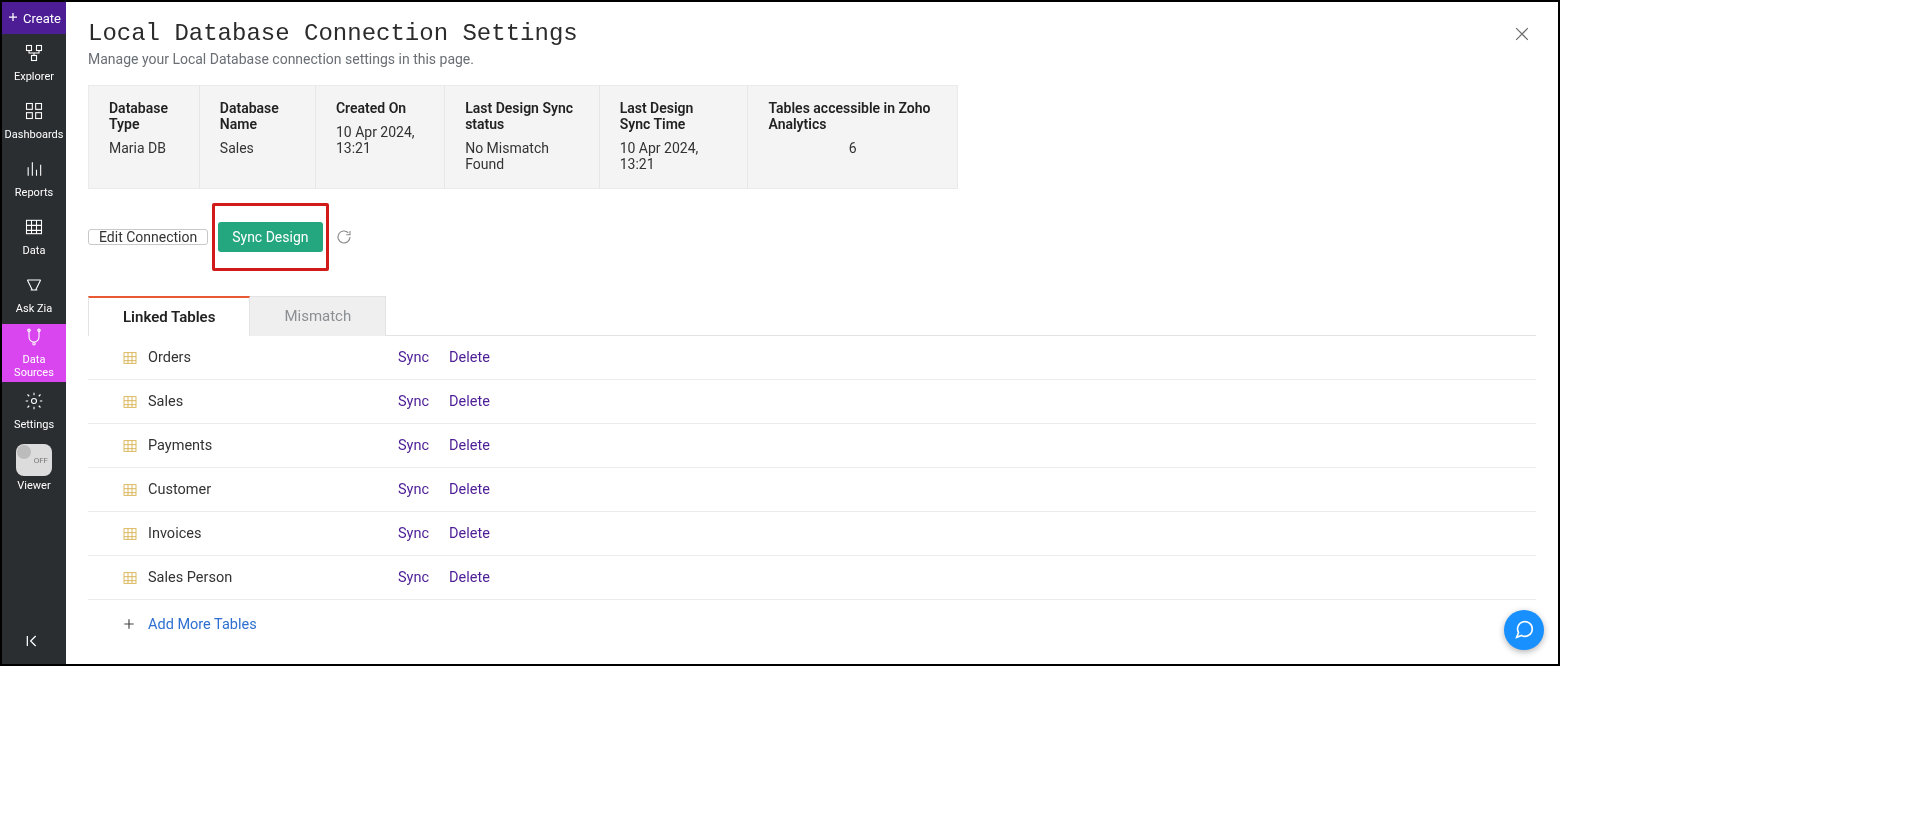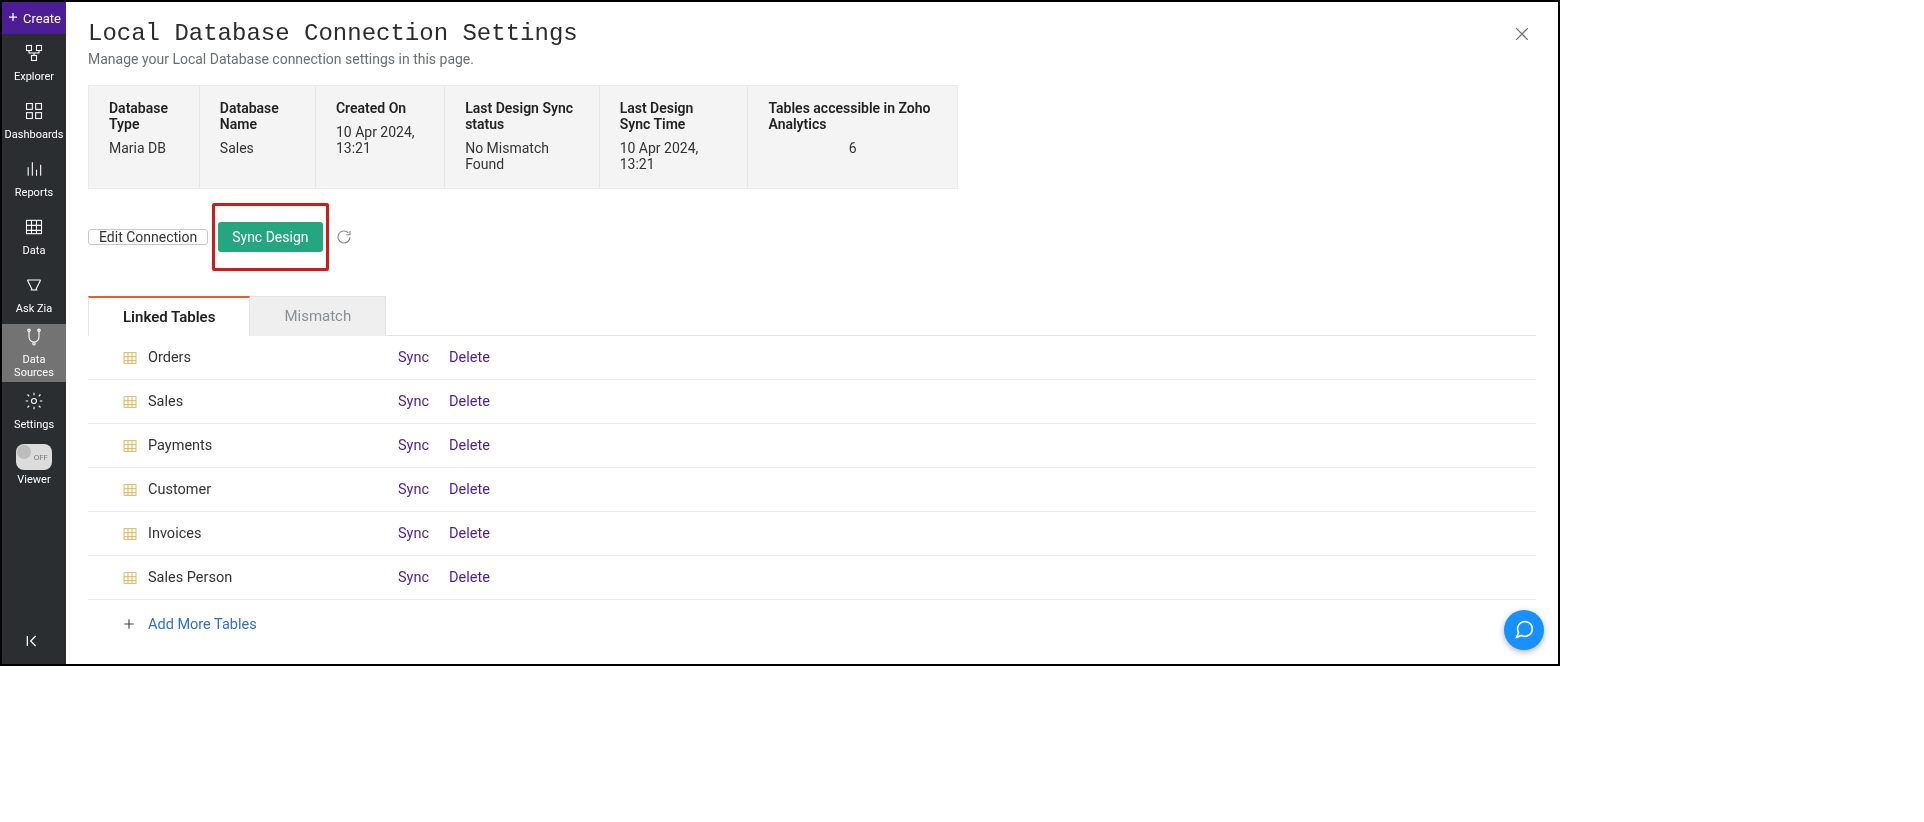--- a/index.html
+++ b/index.html
@@ -42,28 +42,28 @@
     display: flex;
     flex-direction: column;
     align-items: center;
     justify-content: center;
     height: 58px;
     gap: 4px;
     cursor: pointer;
     color: #fff;
   }
   .nav-item svg { width: 20px; height: 20px; fill: none; stroke: #fff; stroke-width: 1.3; }
-  .nav-item.active { background: #737373; color: #fff; }
+  .nav-item.active { background: #d946ef; color: #fff; }
   .nav-item.active svg { stroke: #fff; }
   .viewer-block {
     display: flex; flex-direction: column; align-items: center; gap: 3px;
     margin-top: 4px;
   }
   .toggle-pill {
-    width: 36px; height: 26px; border-radius: 8px; background: #dcdcdc;
+    width: 36px; height: 32px; border-radius: 8px; background: #dcdcdc;
     position: relative; font-size: 8px; color: #777; display: flex; align-items: center; justify-content: flex-end; padding-right: 4px;
   }
   .toggle-pill::before {
     content: ""; position: absolute; left: 1px; top: 1px; width: 14px; height: 14px; border-radius: 50%; background: #bcbcbc;
   }
   .collapse-area { margin-top: auto; padding-bottom: 10px; display:flex; justify-content:center; }
   .collapse-area svg { width: 20px; height: 20px; stroke:#fff; fill:none; stroke-width:1.5; }
 
   
   .main {

